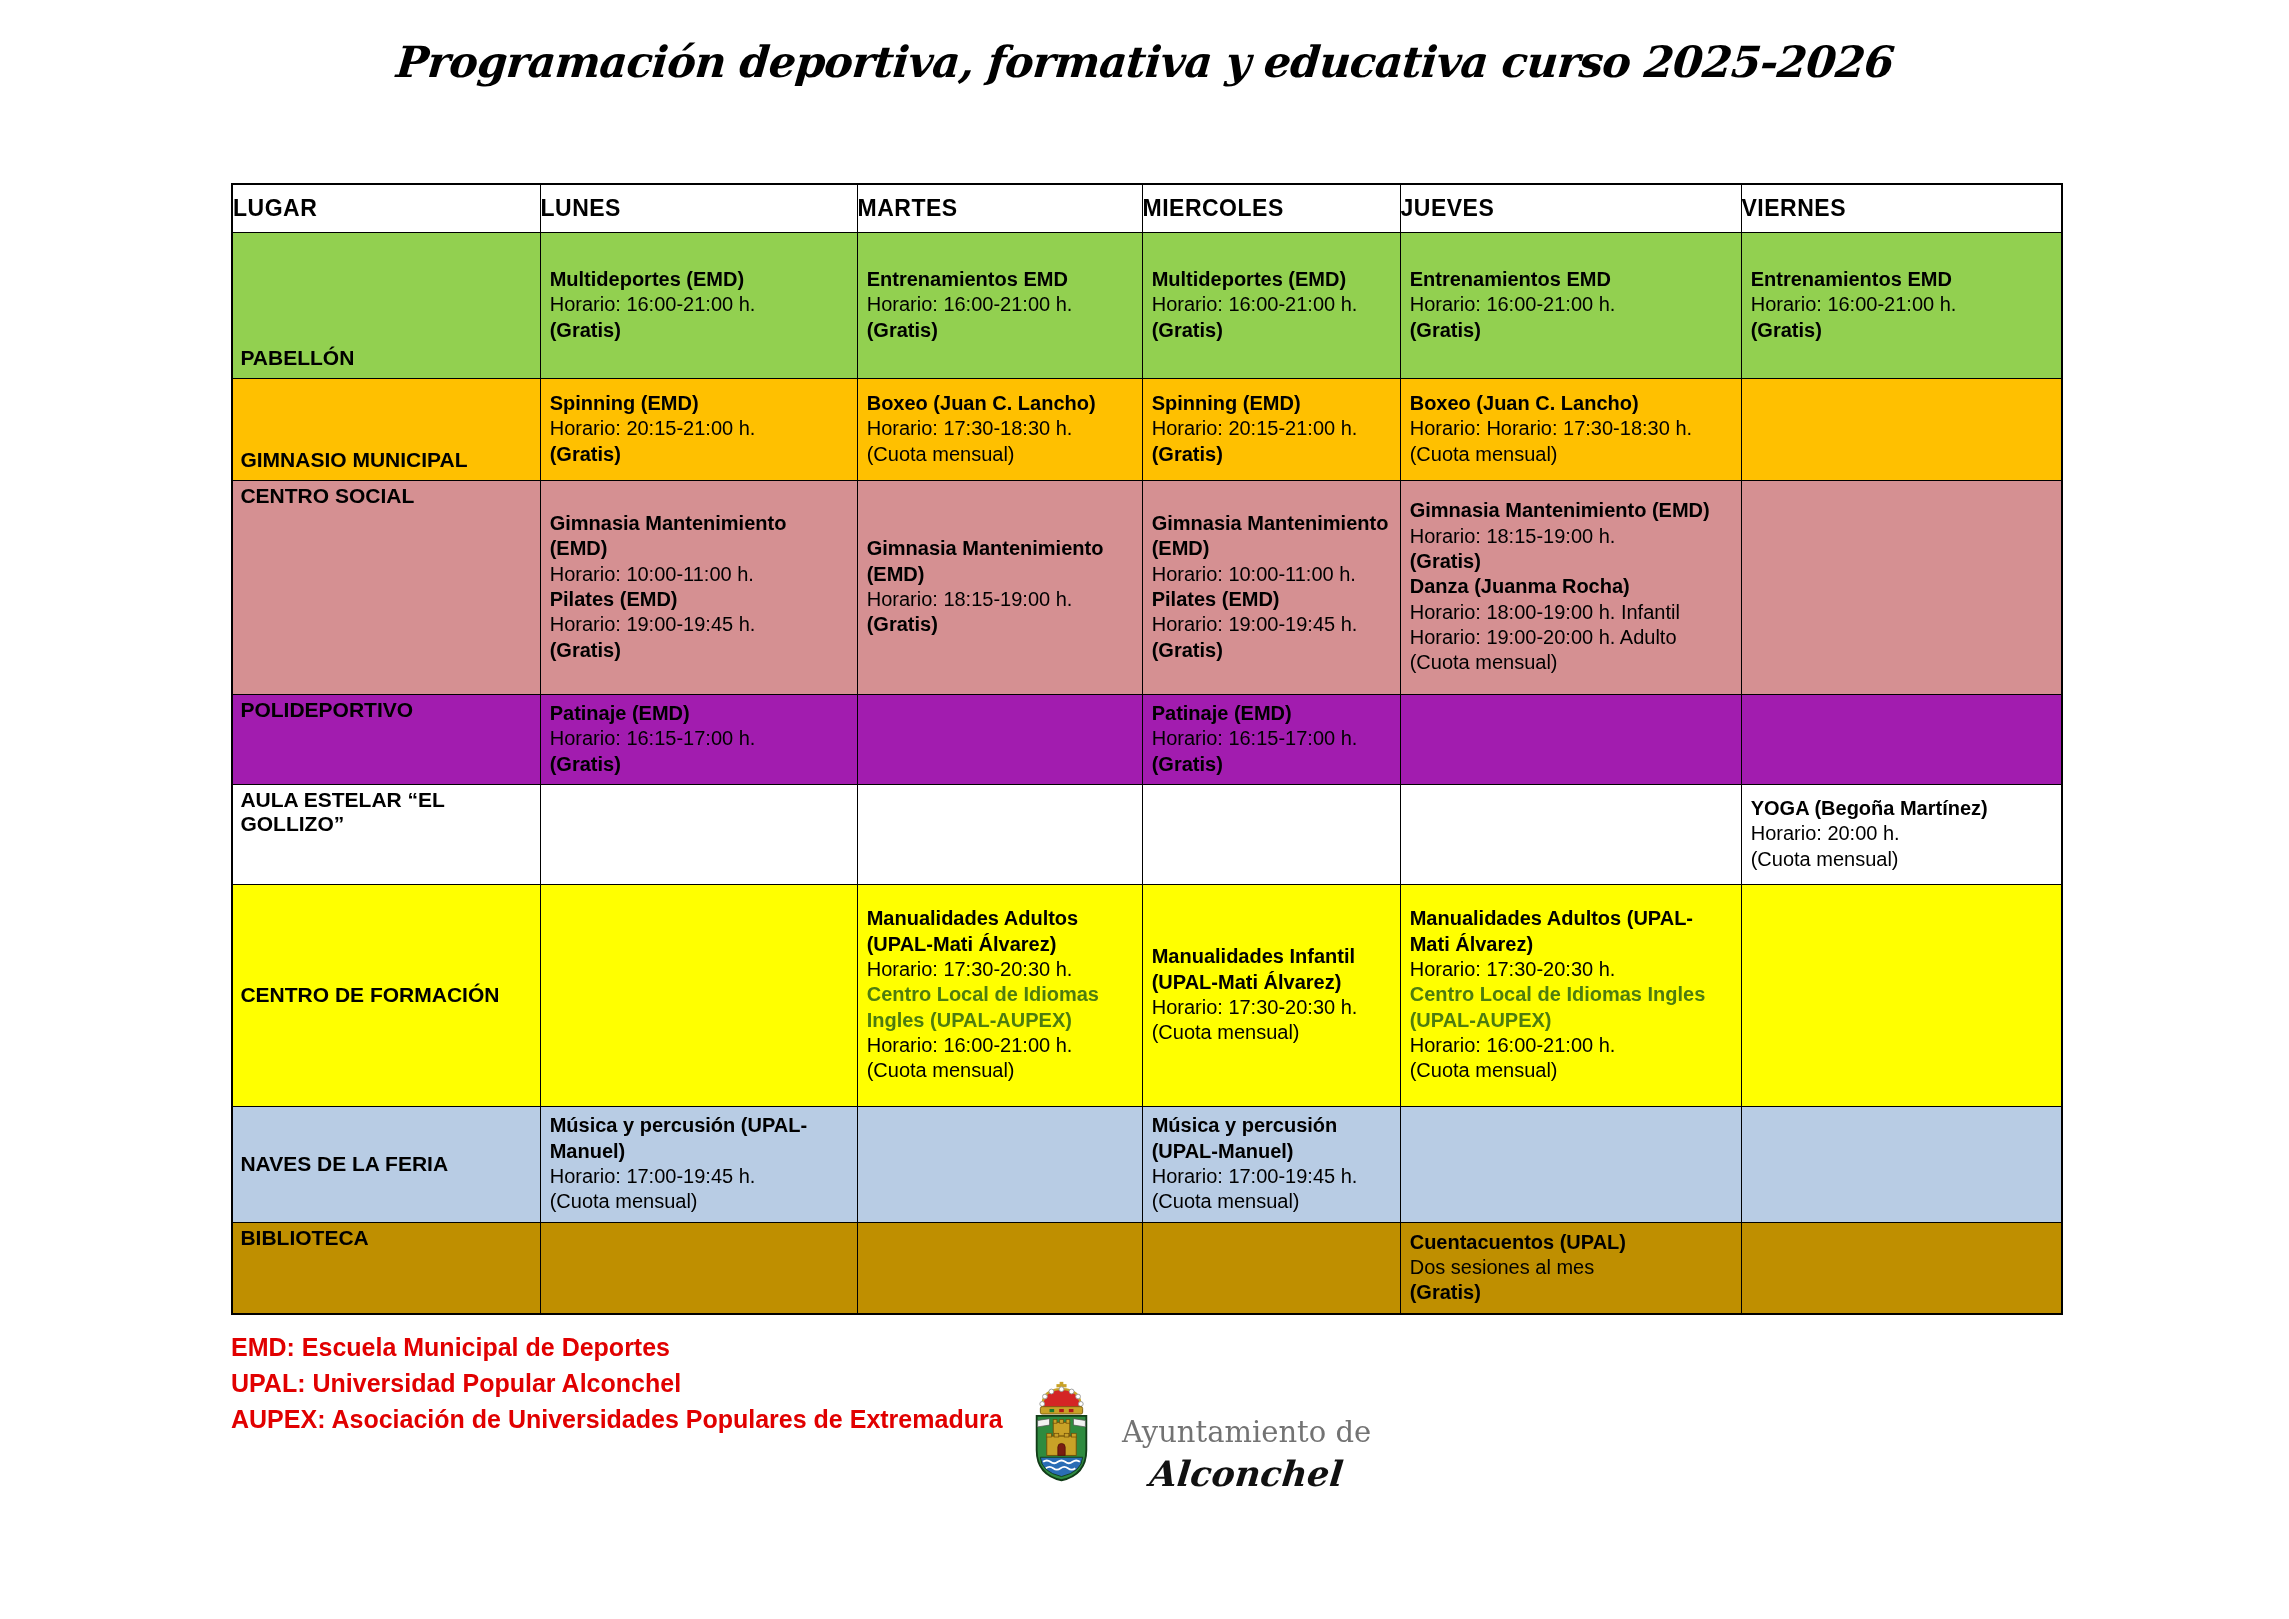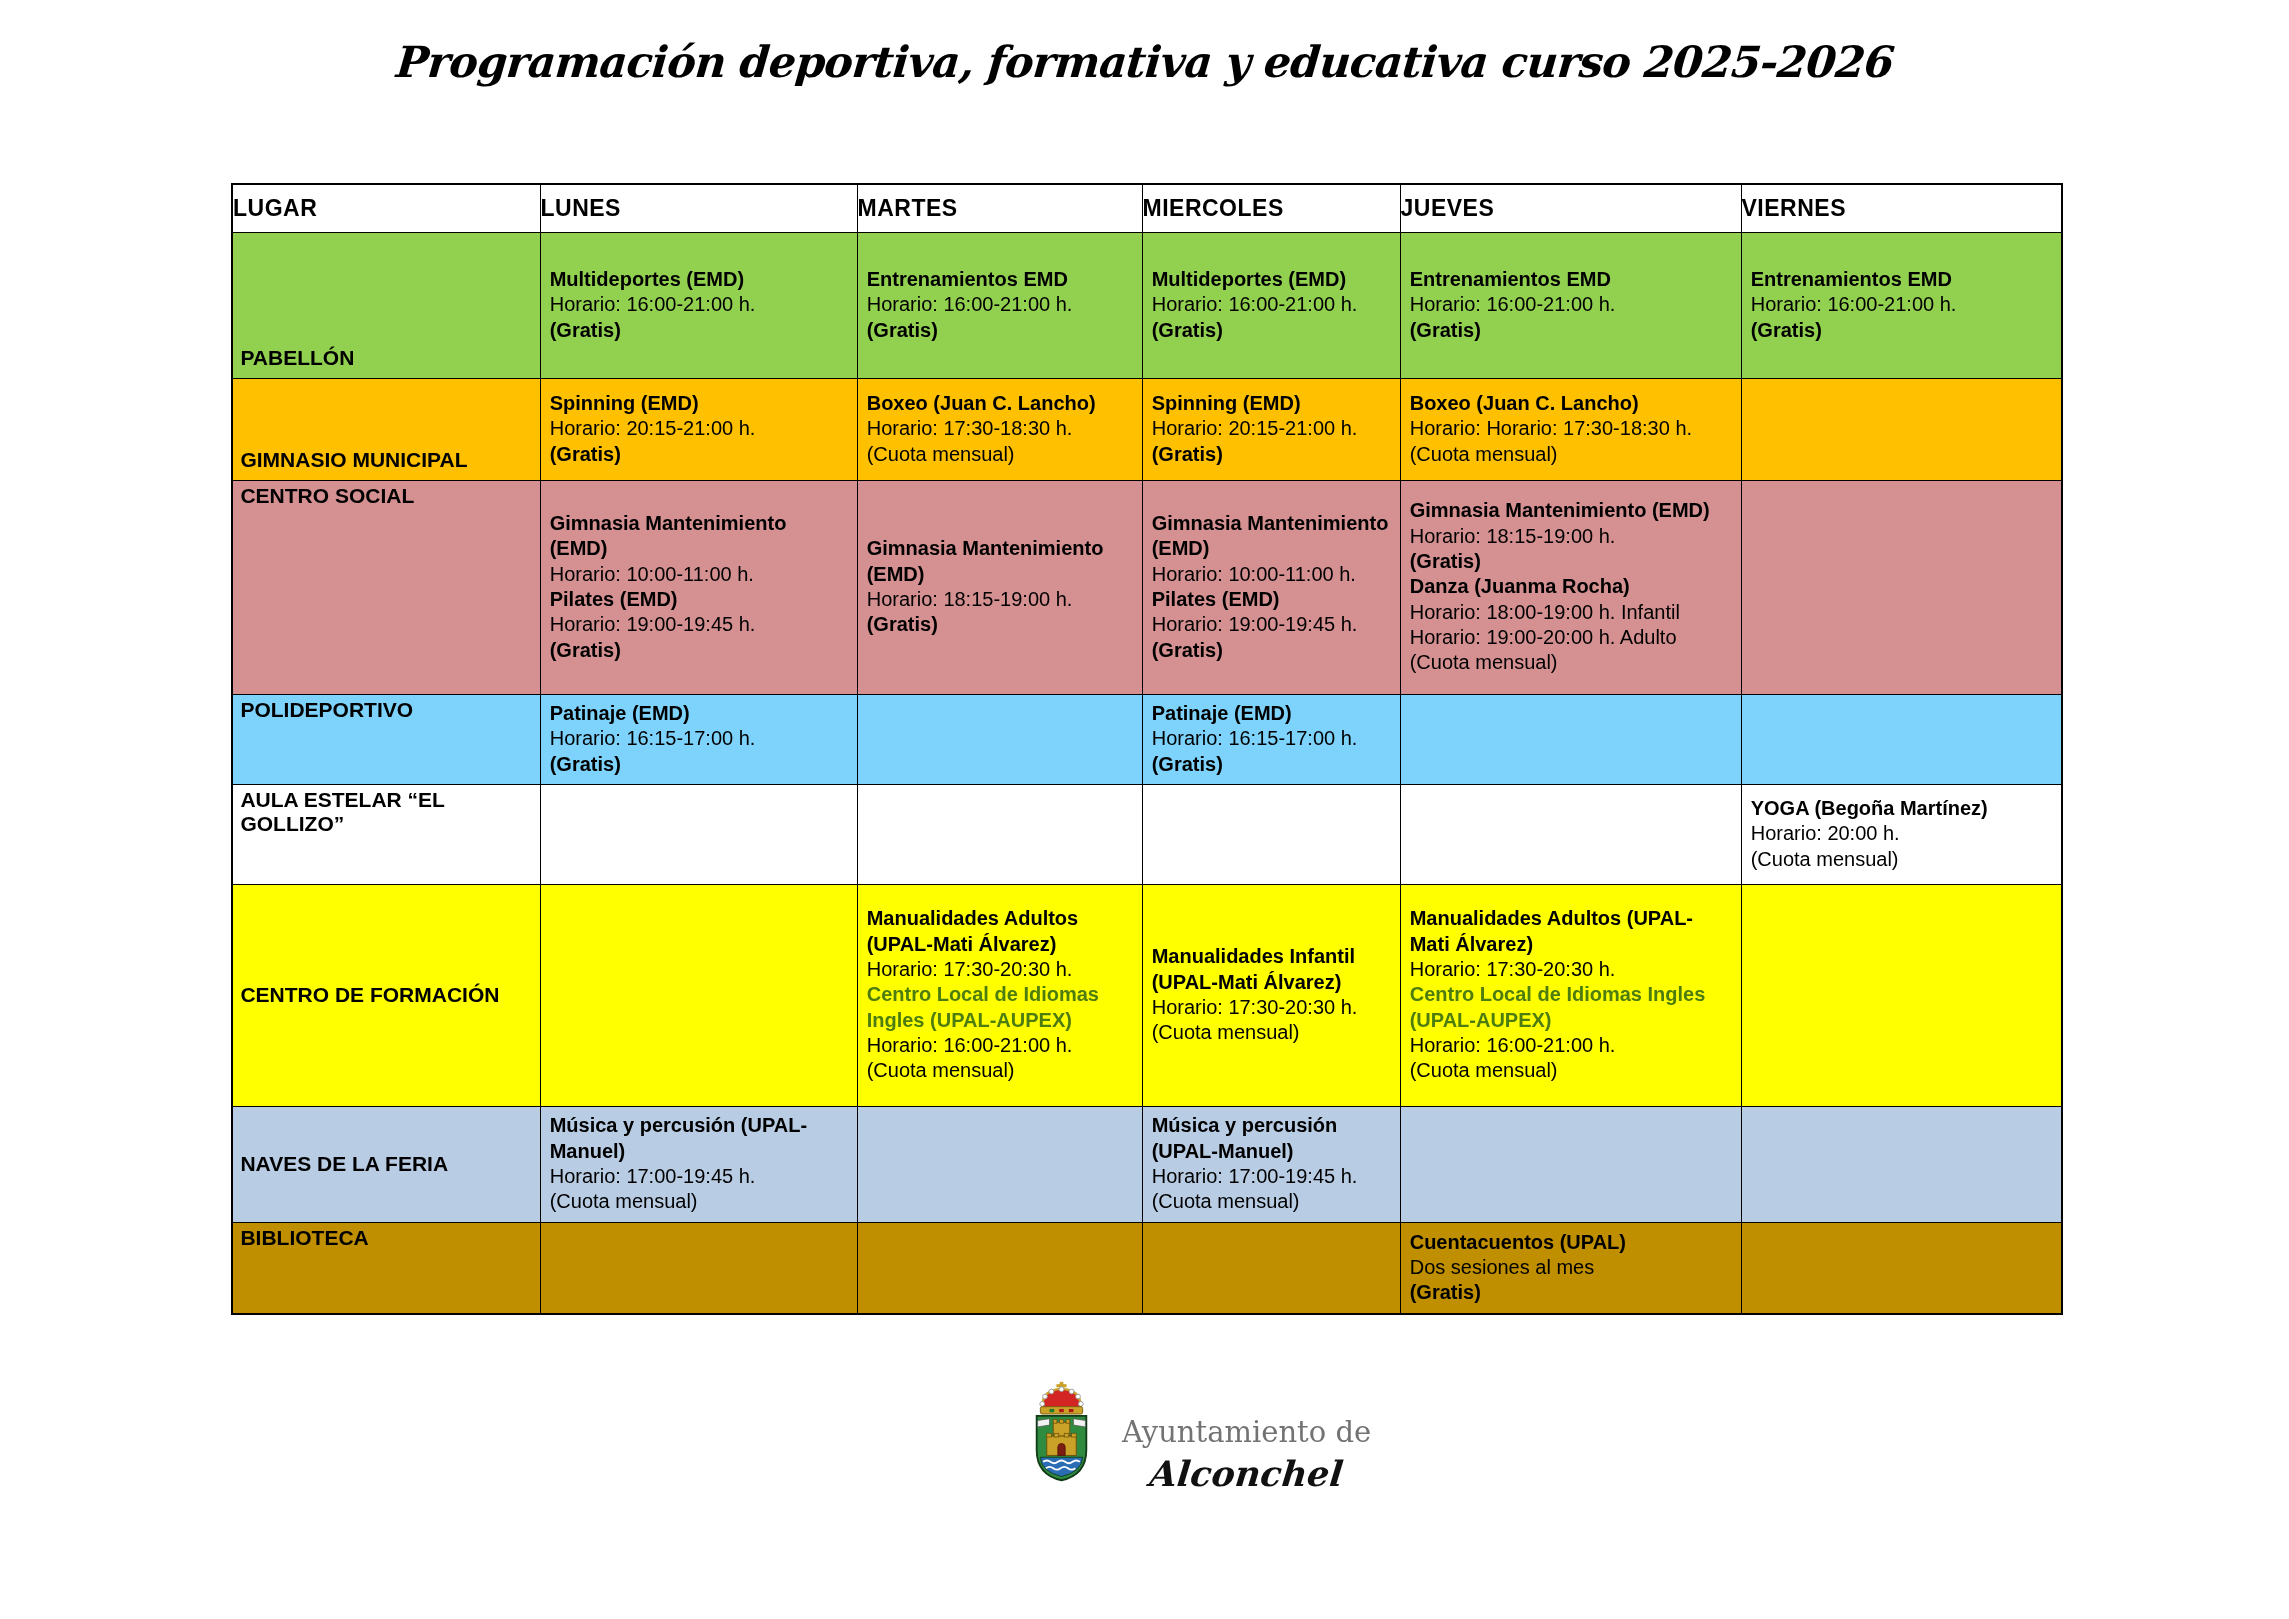--- a/index.html
+++ b/index.html
@@ -150,21 +150,21 @@
             <div class="line b">Gimnasia Mantenimiento (EMD)</div>
             <div class="line n">Horario: 18:15-19:00 h.</div>
             <div class="line b">(Gratis)</div>
             <div class="line b">Danza (Juanma Rocha)</div>
             <div class="line n">Horario: 18:00-19:00 h. Infantil</div>
             <div class="line n">Horario: 19:00-20:00 h. Adulto</div>
             <div class="line n">(Cuota mensual)</div>
           </td>
           <td class="day"></td>
         </tr>
-        <tr class="r3" style="background-color: #7dd3fc;">
+        <tr class="r3" style="background-color: #a21caf;">
           <td class="lugar top">POLIDEPORTIVO</td>
           <td class="day">
             <div class="line b">Patinaje (EMD)</div>
             <div class="line n">Horario: 16:15-17:00 h.</div>
             <div class="line b">(Gratis)</div>
           </td>
           <td class="day"></td>
           <td class="day">
             <div class="line b">Patinaje (EMD)</div>
             <div class="line n">Horario: 16:15-17:00 h.</div>
@@ -233,20 +233,25 @@
           <td class="day">
             <div class="line b">Cuentacuentos (UPAL)</div>
             <div class="line n">Dos sesiones al mes</div>
             <div class="line b">(Gratis)</div>
           </td>
           <td class="day"></td>
         </tr>
       </tbody>
   </table>
 
+  <div class="legend">
+    <div class="legend-line">EMD: Escuela Municipal de Deportes</div>
+    <div class="legend-line">UPAL: Universidad Popular Alconchel</div>
+    <div class="legend-line">AUPEX: Asociación de Universidades Populares de Extremadura</div>
+  </div>
 
   <div class="logo">
     <svg width="65" height="103" viewBox="0 0 70 112" aria-hidden="true">
 
       <rect x="33" y="2" width="4" height="9" fill="#c9a227"></rect>
       <rect x="29.5" y="4.5" width="11" height="3.5" fill="#c9a227"></rect>
       <path d="M14,30 Q14,10 35,10 Q56,10 56,30 Z" fill="#d42525" stroke="#8c1515" stroke-width="1"></path>
       <path d="M14,30 Q14,10 35,10 Q56,10 56,30" fill="none" stroke="#c9a227" stroke-width="2.5"></path>
       <circle cx="14" cy="26" r="2.6" fill="#fff" stroke="#999"></circle>
       <circle cx="17" cy="18" r="2.6" fill="#fff" stroke="#999"></circle>

